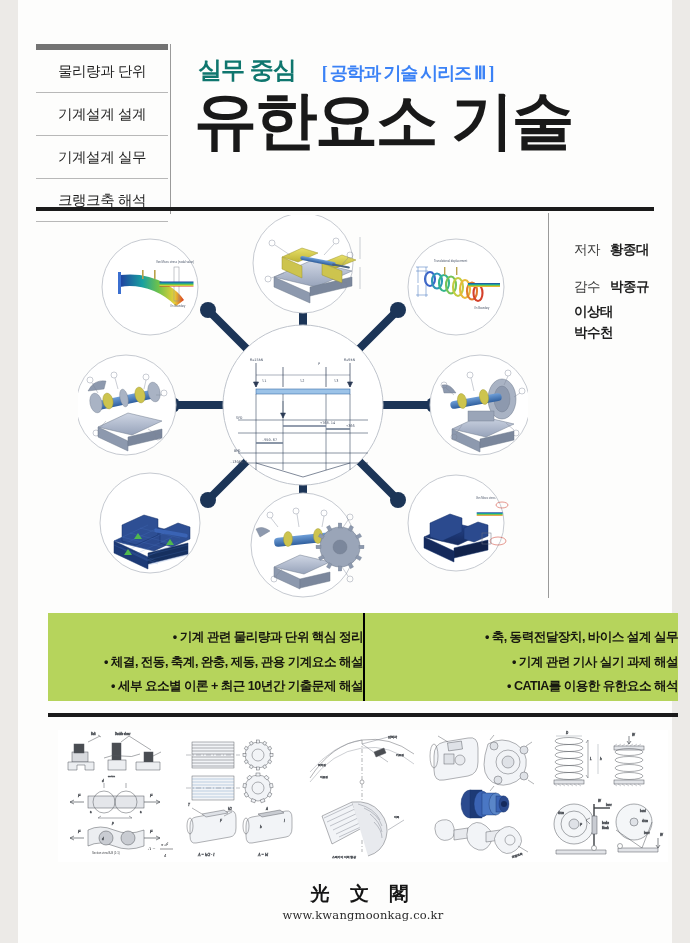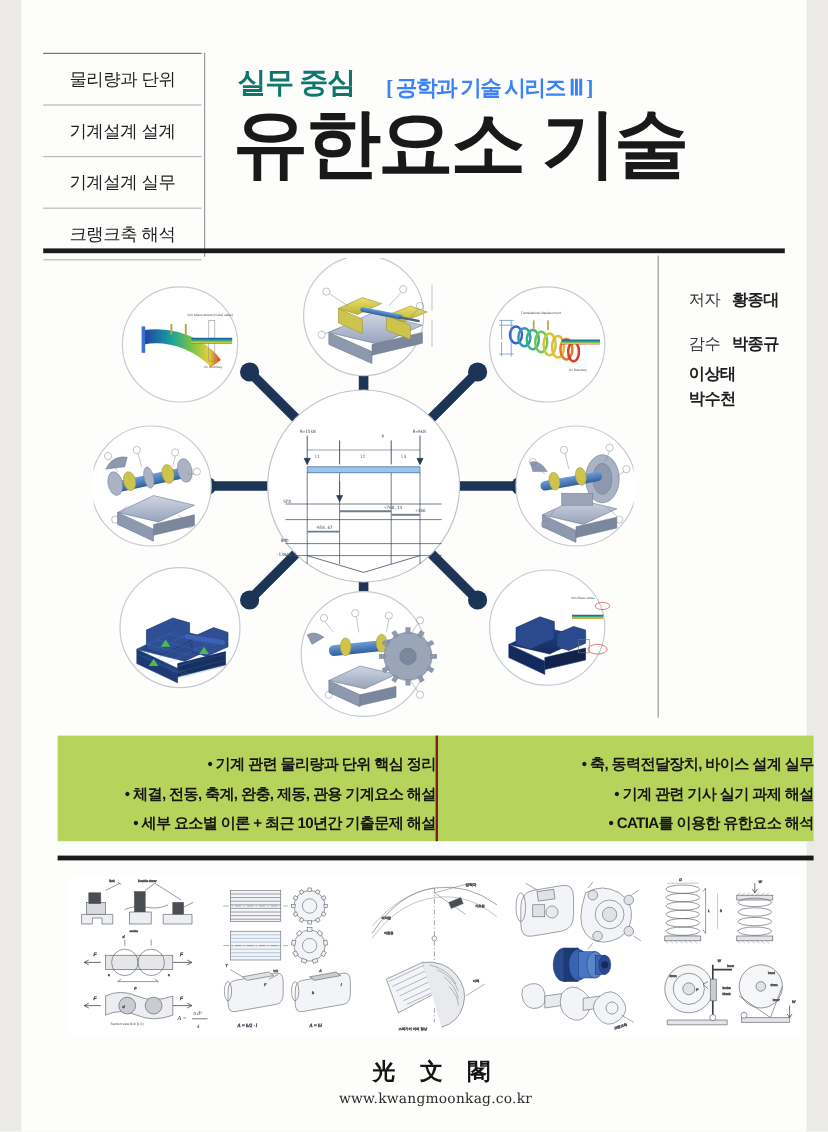--- a/index.html
+++ b/index.html
@@ -11,21 +11,21 @@
   }
   .cover{position:absolute;inset:0;background:#f4f4f2;}
   .sheet{position:absolute;left:18px;top:0;width:654px;height:943px;background:#fdfdfc;}
 
   
   .header{position:absolute;left:0;top:28px;width:654px;height:180px;}
   .sidebar{position:absolute;left:18px;top:16px;width:132px;}
   .sb-item{height:42px;display:flex;align-items:center;justify-content:center;
     font-size:14.5px;color:#1d1d1d;letter-spacing:-0.4px;font-weight:500;
     border-bottom:1px solid #b8b8b8;}
-  .sb-item:first-child{border-top:1px solid #737373;}
+  .sb-item:first-child{border-top:6px solid #737373;}
   .sb-vline{position:absolute;left:152px;top:16px;width:1px;height:170px;background:#9a9a9a;}
 
   .titleblock{position:absolute;left:160px;top:10px;width:500px;}
   .tl-row{display:flex;align-items:flex-end;gap:26px;padding-left:20px;height:44px;}
   .kicker{font-size:24px;font-weight:900;color:#0f766e;letter-spacing:-1px;line-height:1;}
   .series{font-size:18px;font-weight:800;color:#3b82f6;letter-spacing:-1.2px;line-height:1;font-family:Liberation Serif, serif;}
   .maintitle{padding-left:16px;margin-top:4px;font-size:63px;font-weight:900;color:#191919;
     letter-spacing:-2.5px;line-height:1.08;white-space:nowrap;}
 
   .rule-thick{position:absolute;left:18px;top:207px;width:618px;height:4px;background:#1b1b1b;}
@@ -39,21 +39,21 @@
   .au-sub{font-weight:bold;letter-spacing:-0.5px;line-height:1.55;}
 
   
   .diagram{position:absolute;left:60px;top:215px;width:450px;height:385px;}
   .diagram svg{width:100%;height:100%;display:block;}
 
   
   .features{position:absolute;left:30px;top:613px;width:630px;height:88px;
     background:#b6d45c;display:flex;}
   .feat-col{flex:1;padding:12px 0 0 26px;box-sizing:border-box;text-align:right;}
-  .feat-col.right{border-left:2px solid #7f1d1d;padding-left:24px;}
+  .feat-col.right{border-left:2px solid #000000;padding-left:24px;}
   .feat-li{font-size:12.6px;color:#17170f;font-weight:bold;letter-spacing:-0.55px;
     line-height:1.95;white-space:nowrap;}
 
   .rule-thick2{position:absolute;left:30px;top:713px;width:630px;height:4px;background:#1b1b1b;}
 
   
   .strip{position:absolute;left:40px;top:730px;width:610px;height:132px;background:#ffffff;
     display:flex;}
   .panel{flex:1;position:relative;}
   .panel svg{width:100%;height:100%;display:block;}

